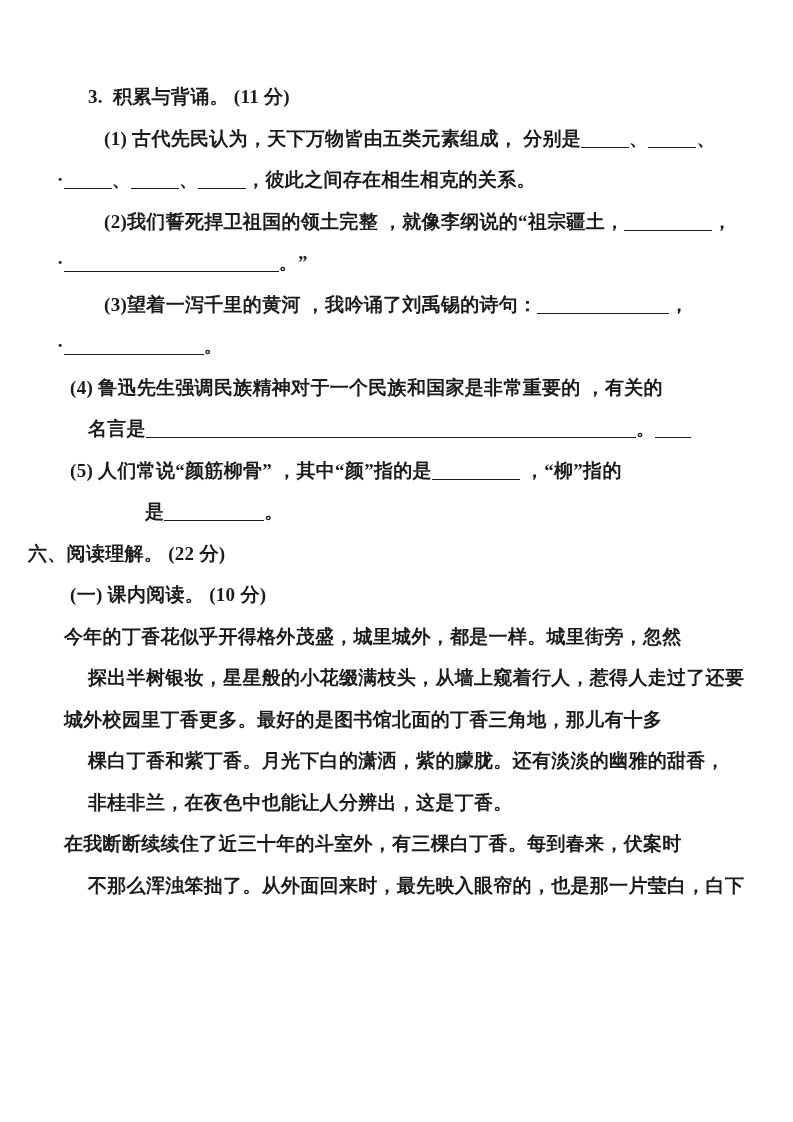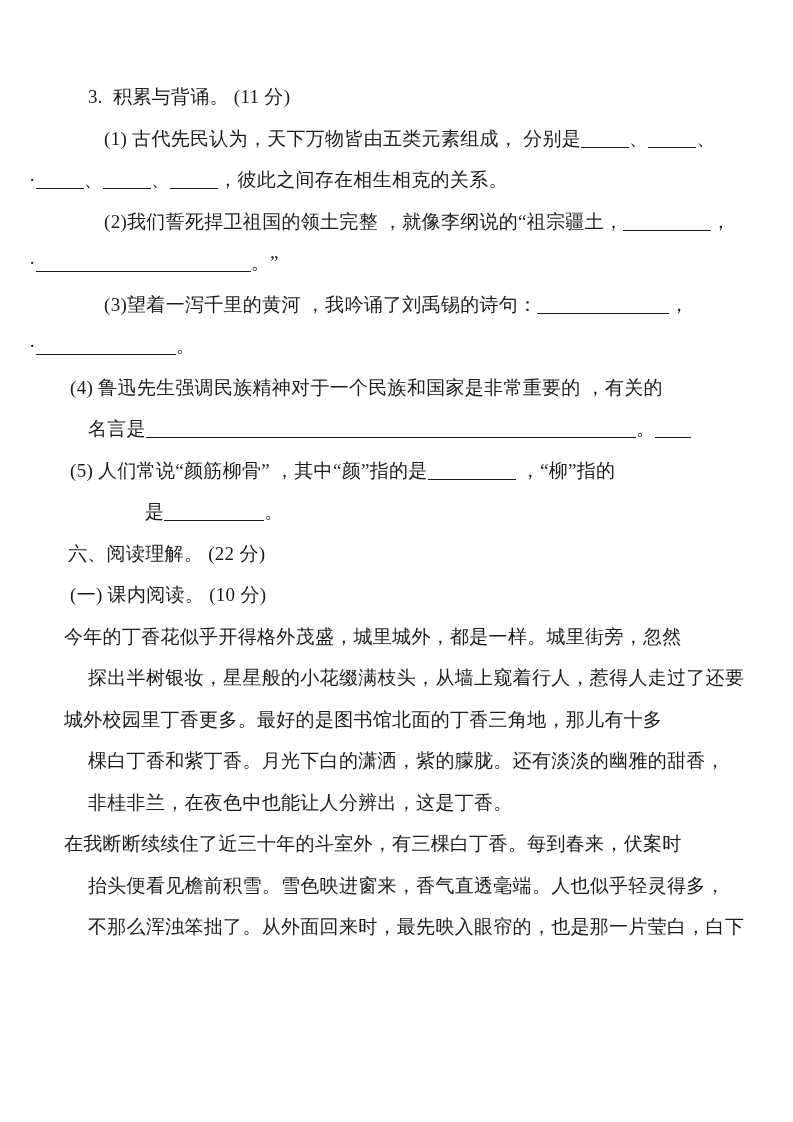--- a/index.html
+++ b/index.html
@@ -12,24 +12,25 @@
     font-family:"Liberation Serif","DejaVu Serif",serif;
     overflow:hidden;
   }
   .content{padding-top:76px;}
   .line{
     height:41.5px;
     line-height:41.5px;
     font-size:19px;
     white-space:pre;
     letter-spacing:0.3px;
+    font-weight:bold;
   }
   
-  .in57{padding-left:29px;}
-  .in60{padding-left:68px;}
+  .in57{padding-left:57px;}
+  .in60{padding-left:28px;}
   .in88{padding-left:88px;}
   .in94{padding-left:104px;}
   .in100{padding-left:70px;}
   .in130{padding-left:64px;}
   .in145{padding-left:145px;}
   
   .blank{
     display:inline-block;
     height:16px;
     border-bottom:1.5px solid #1b1b1b;
@@ -77,17 +78,16 @@
     <div class="line in100"><span>(一) 课内阅读。 (10 分)</span></div>
 
     <div class="line in130"><span>今年的丁香花似乎开得格外茂盛，城里城外，都是一样。城里街旁，忽然</span></div>
     <div class="line in88"><span>探出半树银妆，星星般的小花缀满枝头，从墙上窥着行人，惹得人走过了还要</span></div>
 
     <div class="line in130"><span>城外校园里丁香更多。最好的是图书馆北面的丁香三角地，那儿有十多</span></div>
     <div class="line in88"><span>棵白丁香和紫丁香。月光下白的潇洒，紫的朦胧。还有淡淡的幽雅的甜香，</span></div>
     <div class="line in88"><span>非桂非兰，在夜色中也能让人分辨出，这是丁香。</span></div>
 
     <div class="line in130"><span>在我断断续续住了近三十年的斗室外，有三棵白丁香。每到春来，伏案时</span></div>
-    <div class="line in88"><span>抬头便看见檐前积雪。雪色映进窗来，香气直透毫端。人也似乎轻灵得多，</span></div>
     <div class="line in88"><span>不那么浑浊笨拙了。从外面回来时，最先映入眼帘的，也是那一片莹白，白下</span></div>
 
   </div>
 </div>
 
 </body></html>

